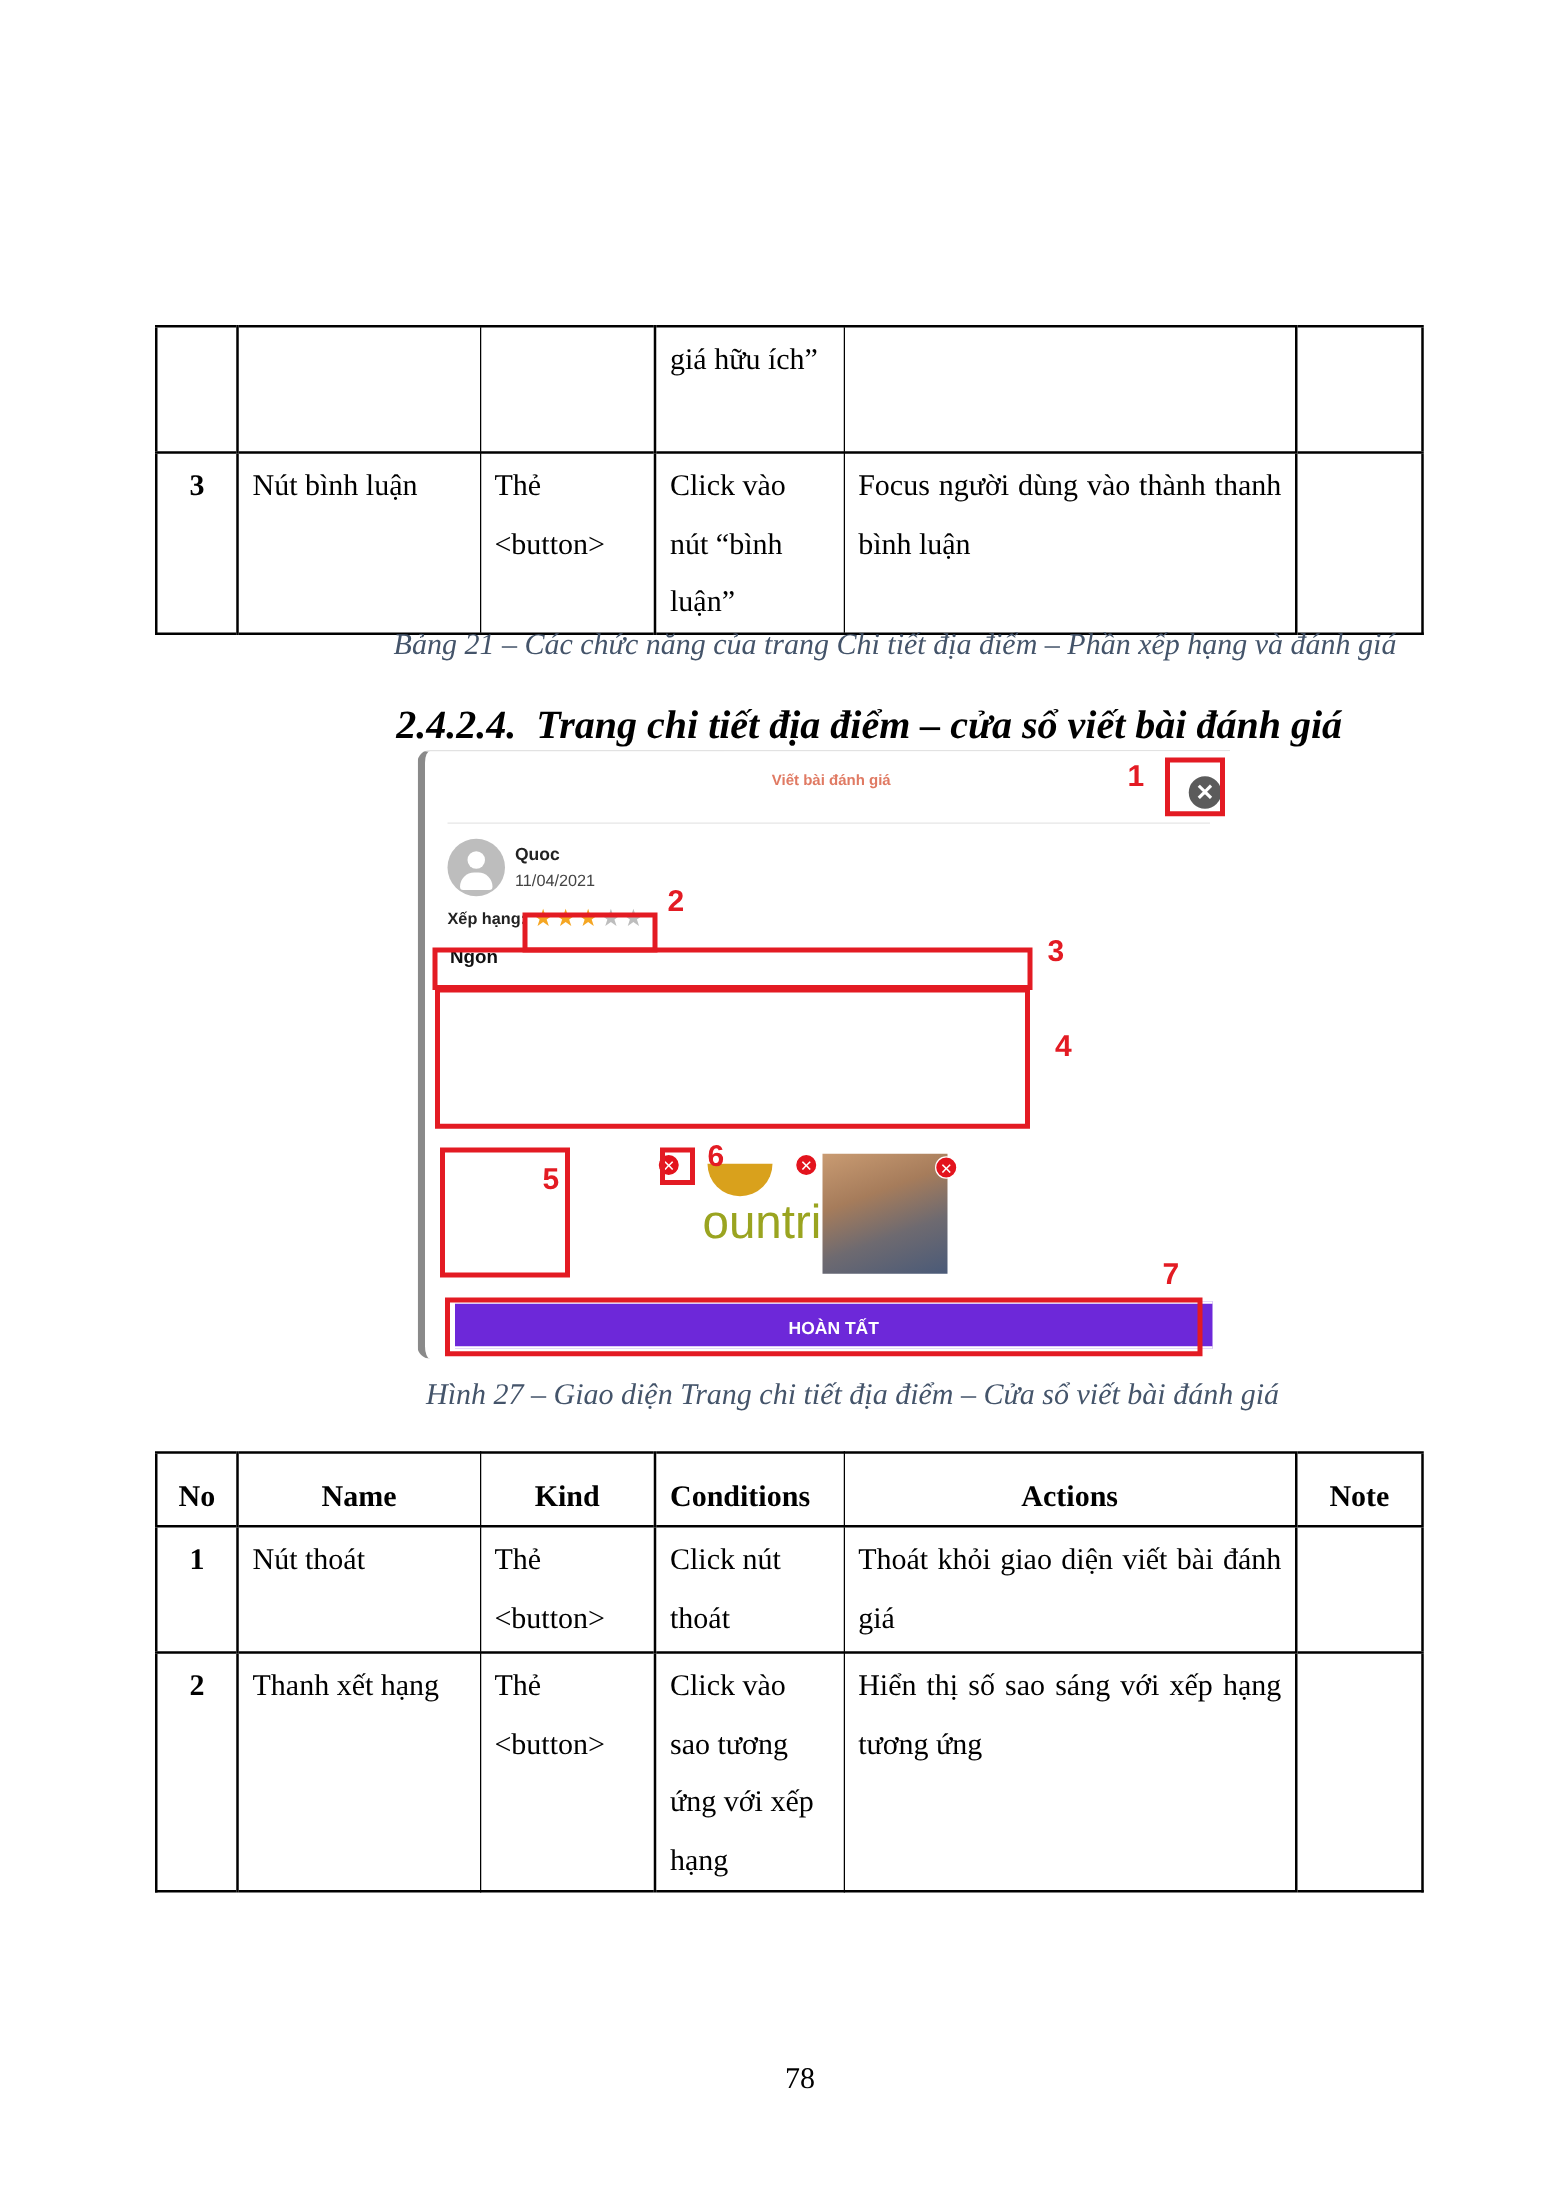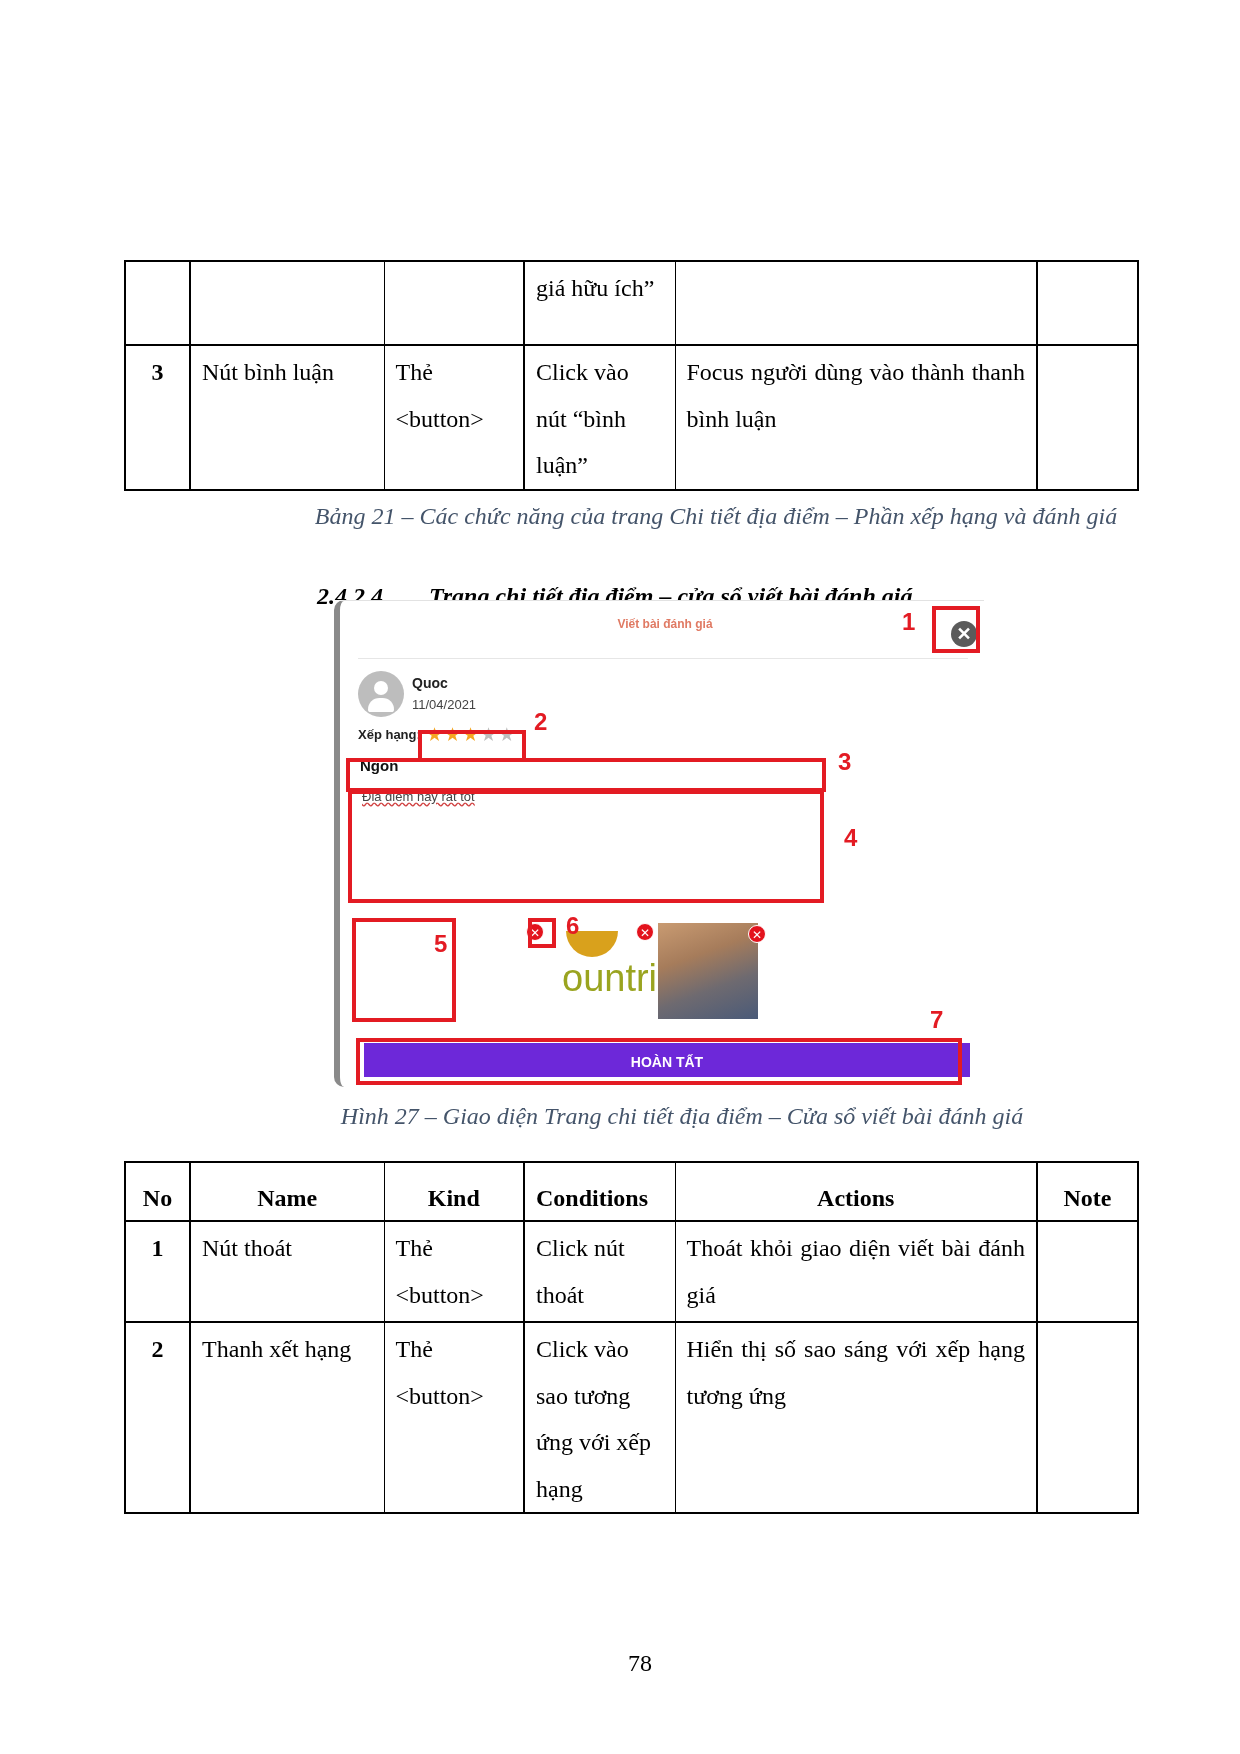--- a/index.html
+++ b/index.html
@@ -20,40 +20,40 @@
     table.spec tr { border-top: 2px solid #000; }
     table.spec td.c-no, table.spec th.c-no { border-right: 2px solid #000; }
     table.spec td.c-cond, table.spec th.c-cond { border-left: 2px solid #000; }
     table.spec td.c-note, table.spec th.c-note { border-left: 2px solid #000; }
     table.spec .no { text-align: center; font-weight: bold; padding-left: 4px; padding-right: 4px; }
     table.spec th { font-weight: bold; text-align: center; line-height: 44px; padding-top: 13px; }
     table.spec th.left { text-align: left; }
     table.spec td.justify { text-align: justify; text-align-last: left; }
 
     #t-top { top: 260px; }
-    #t-top tr.r-prev td { height: 84px; }
+    #t-top tr.r-prev td { height: 101px; }
     #t-top tr.r-3 td { height: 139px; }
 
     #t-bottom { top: 1161px; }
     #t-bottom tr.hdr th { height: 48px; }
     #t-bottom tr.r-1 td { height: 101px; }
     #t-bottom tr.r-2 td { height: 188px; }
 
     .caption {
       position: absolute; left: 0; width: 1240px; text-align: center;
       font-family: "Liberation Serif", serif; font-style: italic;
       font-size: 24px; color: #44546a;
     }
     #cap-table { top: 503px; left: 96px; }
     #cap-figure { top: 1103px; left: 62px; }
 
     .heading {
-      position: absolute; top: 583px; left: 317px;
+      position: absolute; top: 561px; left: 317px;
       font-family: "Liberation Serif", serif; font-weight: bold; font-style: italic;
-      font-size: 24px; white-space: nowrap;
+      font-size: 32px; white-space: nowrap;
     }
     .heading .num { display: inline-block; width: 112px; }
 
     
     .figure {
       position: absolute; left: 334px; top: 600px; width: 652px; height: 487px;
       background: #fff; overflow: hidden;
     }
     .modal {
       position: absolute; left: 0; top: 0; width: 650px; height: 487px;
@@ -189,21 +189,20 @@
     </div>
     <div class="user-name">Quoc</div>
     <div class="user-date">11/04/2021</div>
 
     <div class="rating-label">Xếp hạng:</div>
     <div class="stars">
       <span class="star-on">★★★</span><span class="star-off">★★</span>
     </div>
 
     <div class="title-input">Ngon</div>
-    <div class="content-area"><span>Đia diem nay rat tot</span></div>
 
 
     <div class="thumb thumb-2">
       <div class="banana"></div>
       <div class="word">ountri</div>
     </div>
     <div class="thumb thumb-3"></div>
 
     <div class="remove-icon" style="left:186px; top:322px;">✕</div>
     <div class="remove-icon" style="left:296px; top:322px;">✕</div>

